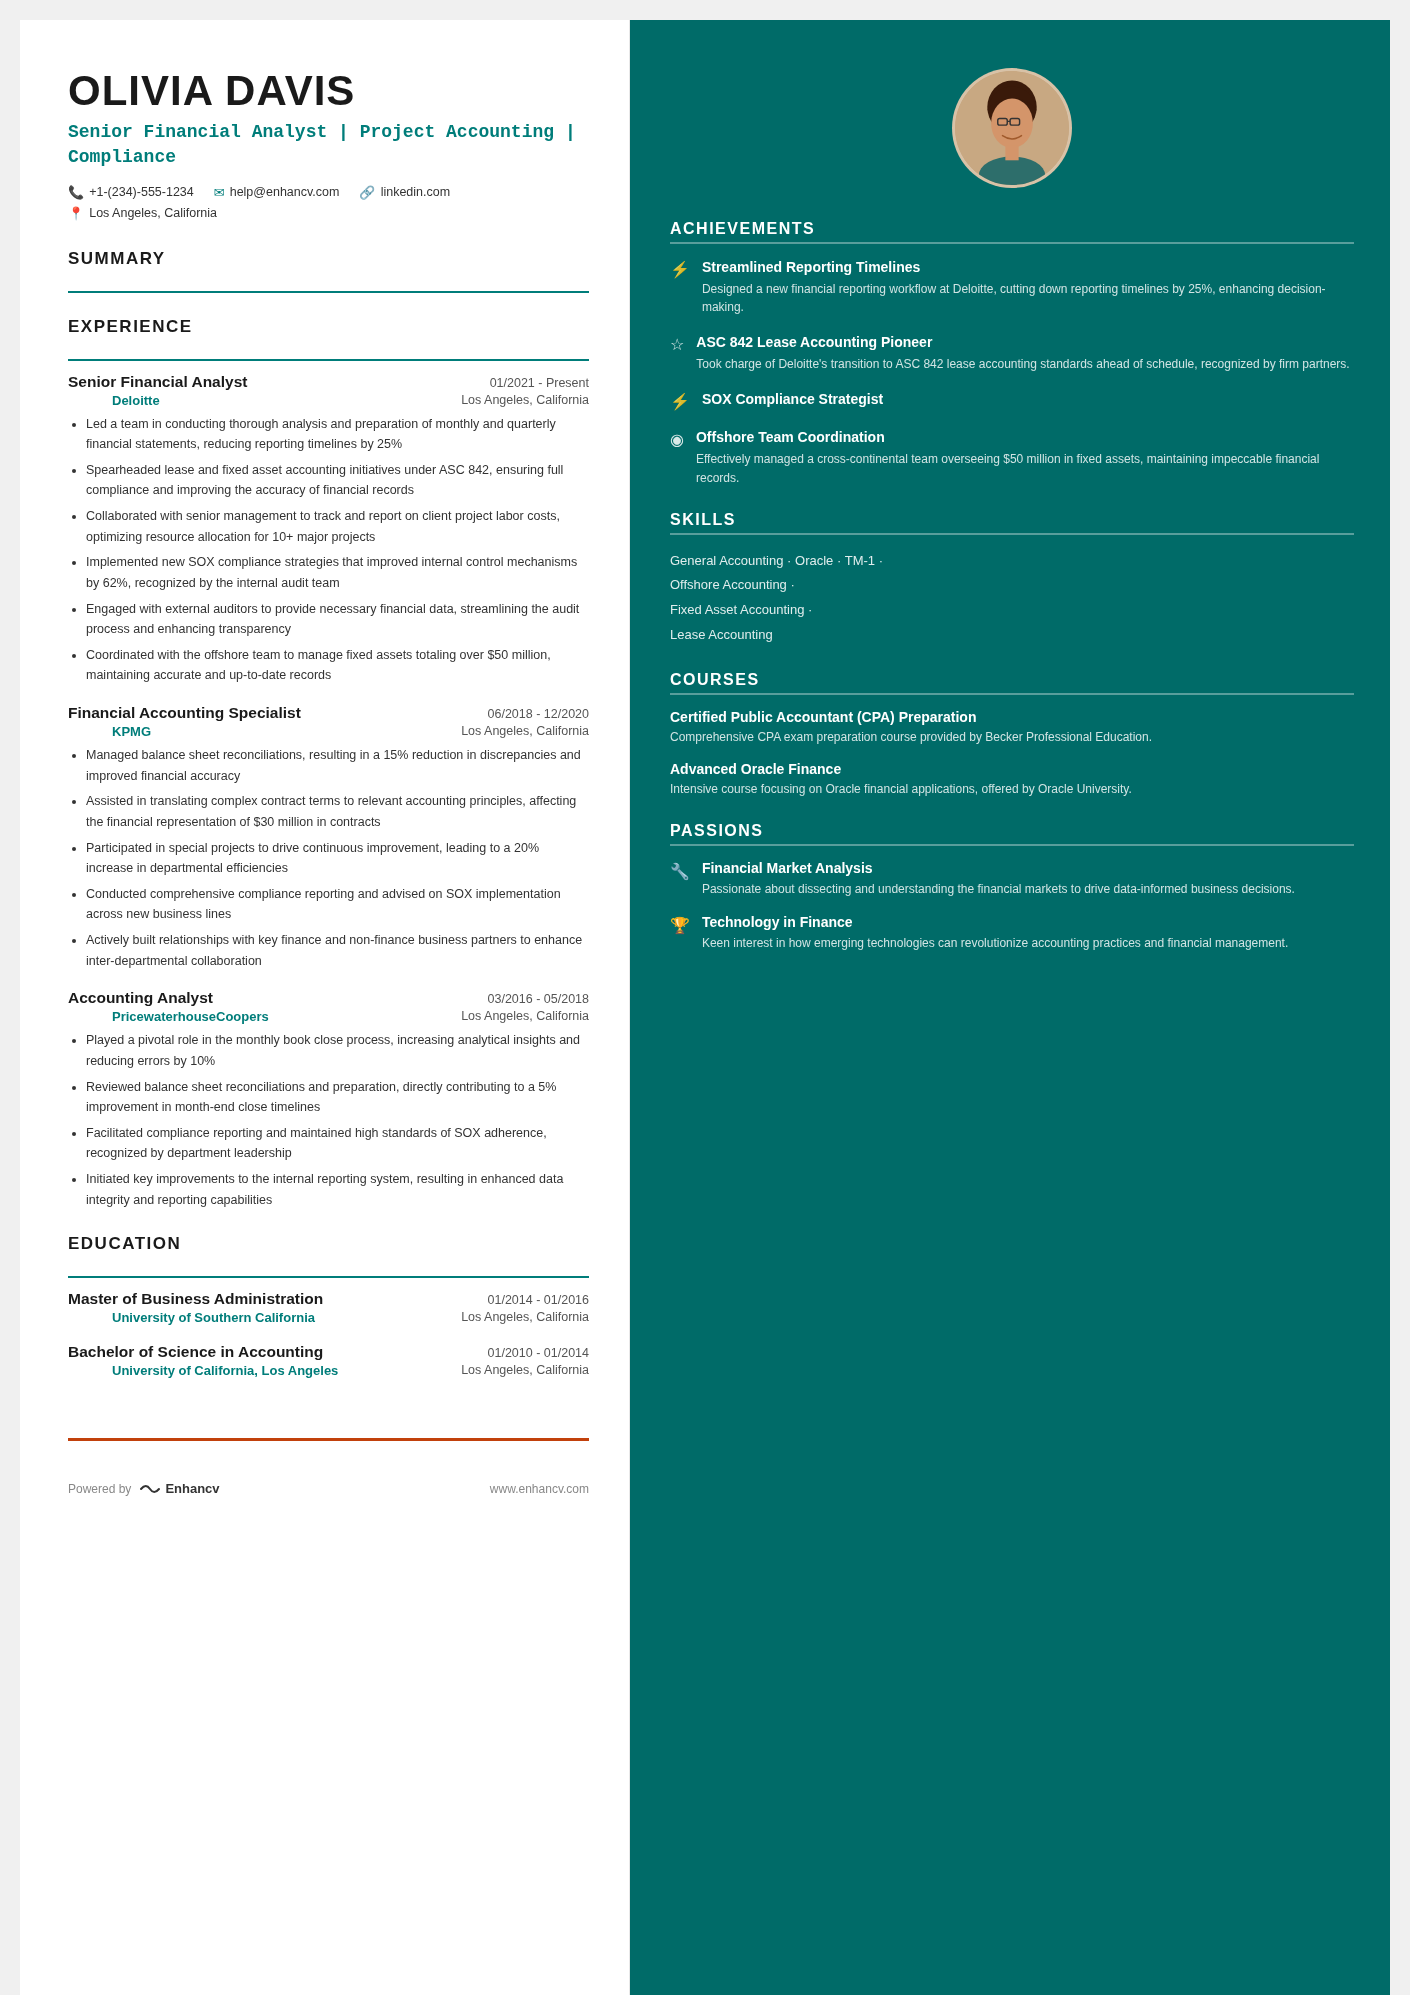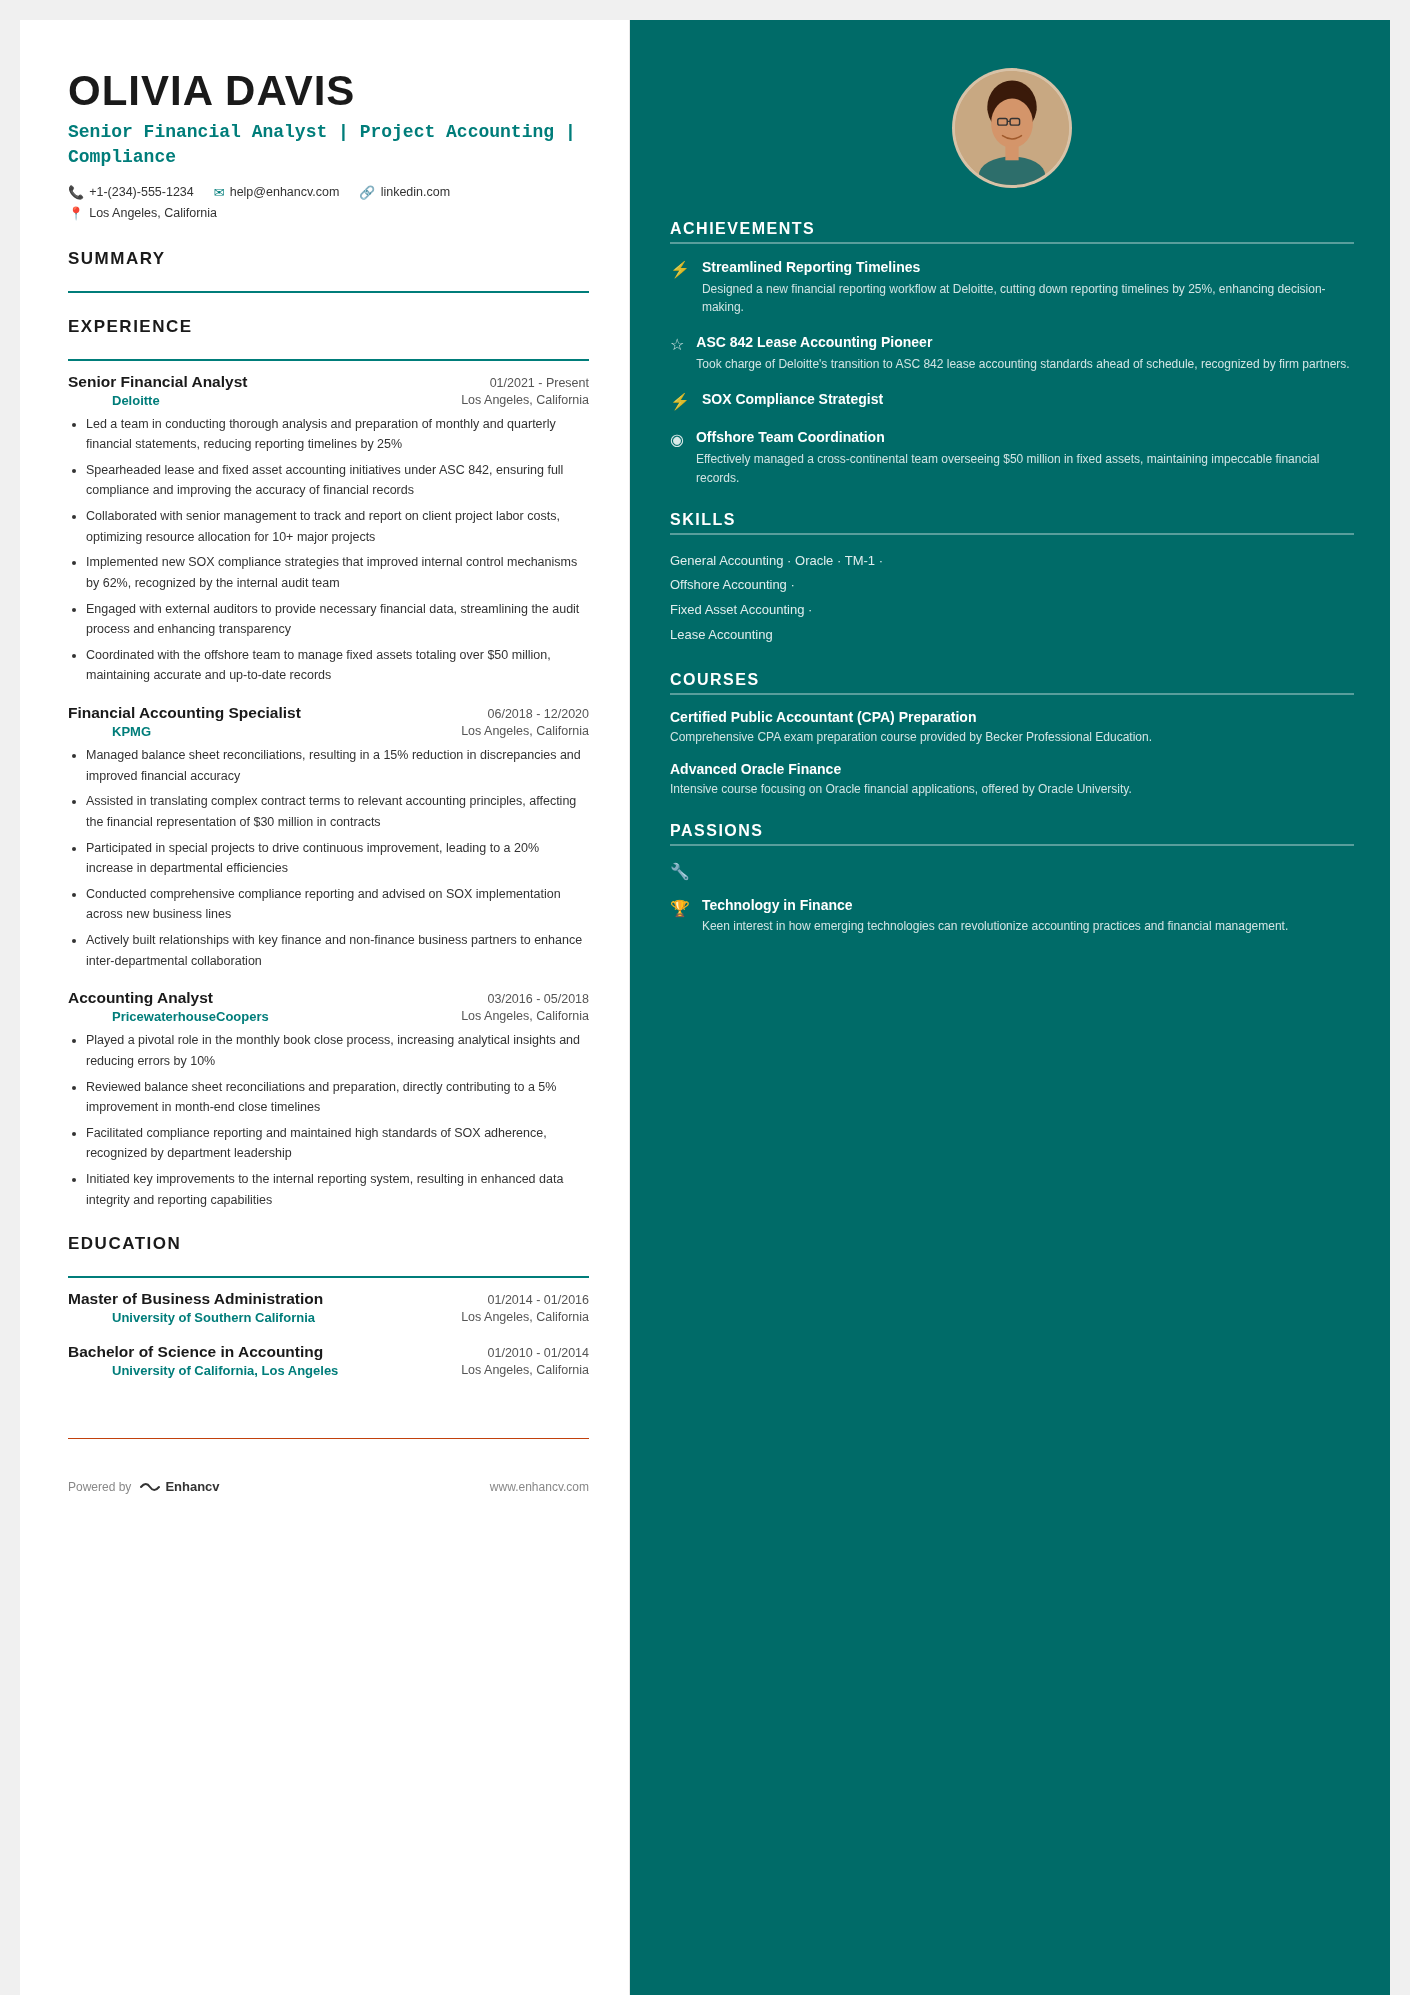--- a/index.html
+++ b/index.html
@@ -353,21 +353,21 @@
           <span class="exp-title">Bachelor of Science in Accounting</span>
           <span class="exp-date">01/2010 - 01/2014</span>
         </div>
         <div class="exp-sub">
           <span class="exp-company">University of California, Los Angeles</span>
           <span class="exp-location">Los Angeles, California</span>
         </div>
       </div>
     </div>
 
-    <div style="margin-top: auto; padding-top: 40px; display:flex; justify-content:space-between; align-items:center; font-size:12px; color:#888; border-top: 1px solid #c2410c; margin-top: 60px;">
+    <div style="margin-top: auto; padding-top: 40px; display:flex; justify-content:space-between; align-items:center; font-size:12px; color:#888; border-top: 3px solid #c2410c; margin-top: 60px;">
       <div class="footer-brand">
         <span>Powered by</span>
         <span class="footer-logo">
           <svg width="22" height="14" viewBox="0 0 22 14" fill="none" xmlns="http://www.w3.org/2000/svg">
             <path d="M2 7 Q7 1 11 7 Q15 13 20 7" stroke="#333" stroke-width="2" fill="none" stroke-linecap="round"></path>
           </svg>
           <span>Enhancv</span>
         </span>
       </div>
       <span>www.enhancv.com</span>
@@ -471,20 +471,24 @@
         <div class="course-desc">Intensive course focusing on Oracle financial applications, offered by Oracle University.</div>
       </div>
     </div>
 
     <div class="passions-section">
       <div class="right-section-title">PASSIONS</div>
       <div class="right-divider"></div>
 
       <div class="passion-item">
         <span class="passion-icon">🔧</span>
+        <div>
+          <div class="passion-title">Financial Market Analysis</div>
+          <div class="passion-desc">Passionate about dissecting and understanding the financial markets to drive data-informed business decisions.</div>
+        </div>
       </div>
 
       <div class="passion-item">
         <span class="passion-icon">🏆</span>
         <div>
           <div class="passion-title">Technology in Finance</div>
           <div class="passion-desc">Keen interest in how emerging technologies can revolutionize accounting practices and financial management.</div>
         </div>
       </div>
     </div>

